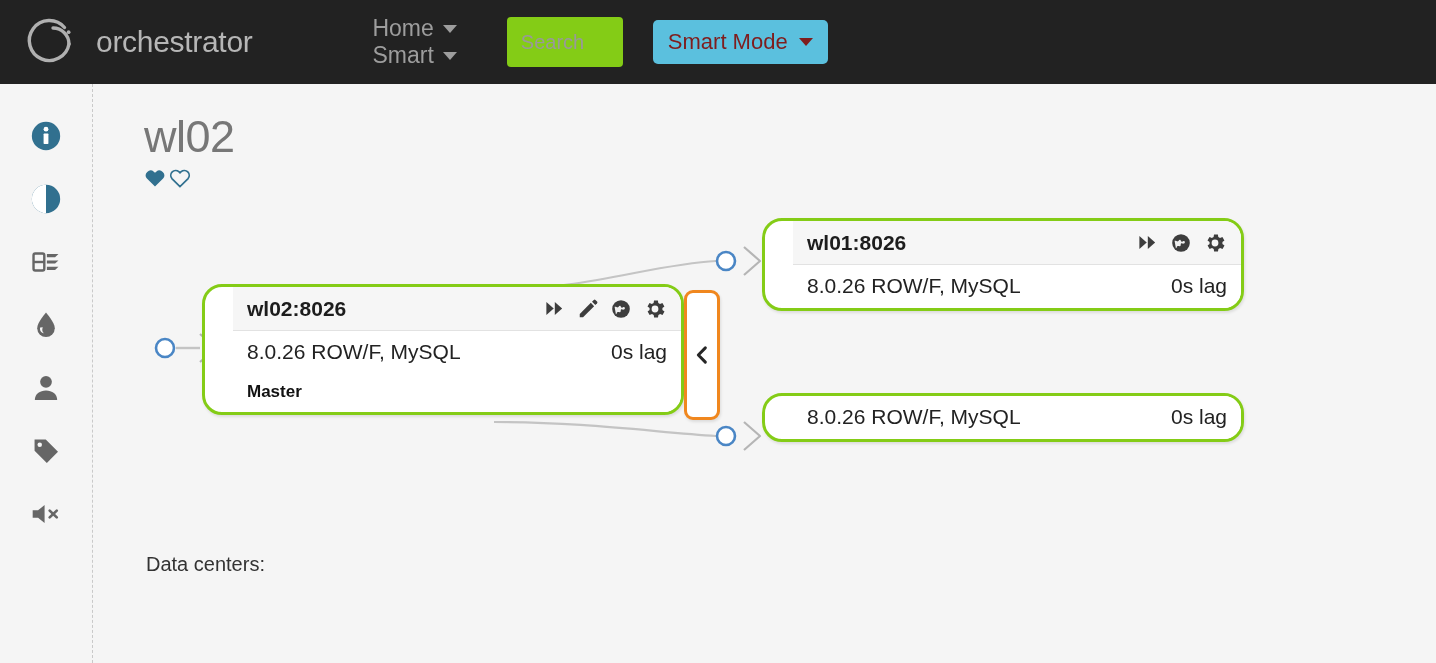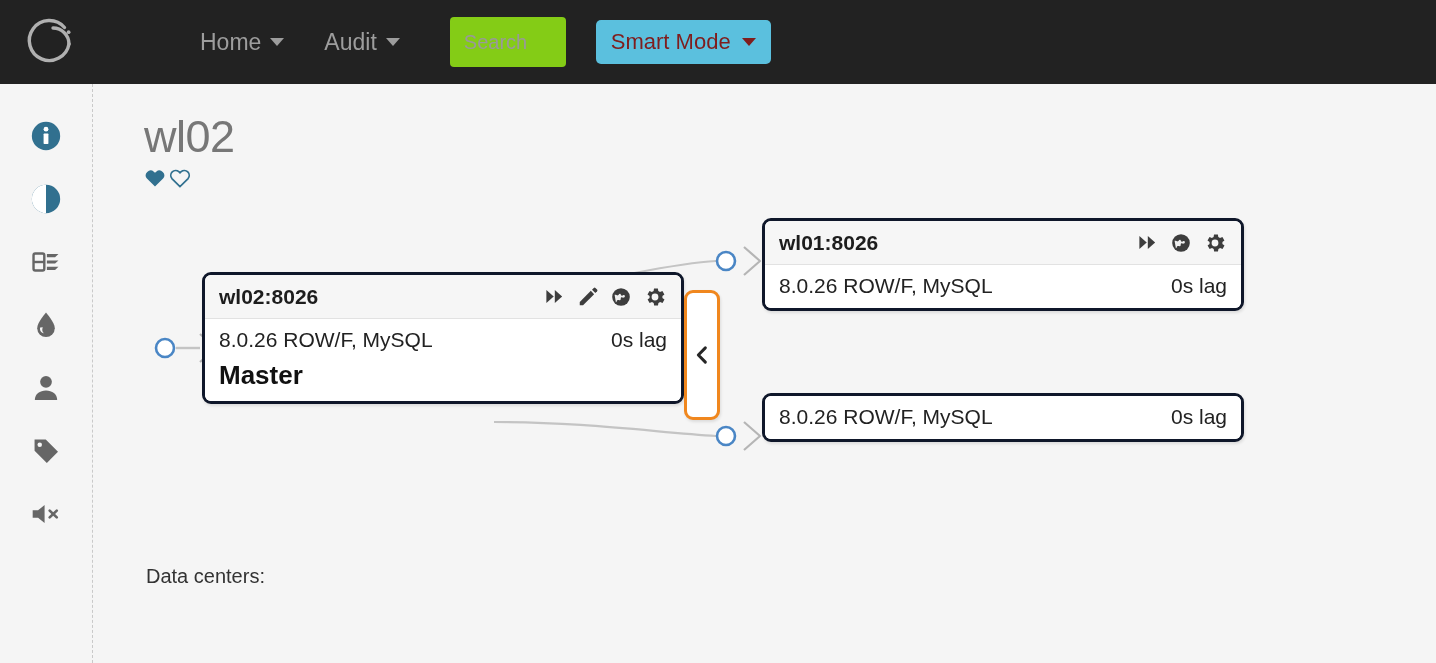--- a/index.html
+++ b/index.html
@@ -21,21 +21,21 @@
     display: flex; align-items: center;
     margin-left: 24px;
   }
   .logo-ring { width: 56px; height: 56px; display: block; }
   .brand-name {
     margin-left: 16px;
     font-size: 30px;
     color: #b6b6b6;
     letter-spacing: -0.3px;
   }
-  .nav-links { display: flex; align-items: flex-start; margin-left: 100px; }
+  .nav-links { display: flex; align-items: flex-start; margin-left: 100px; flex-direction: column; }
   .nav-link {
     display: flex; align-items: center; gap: 9px;
     color: #9d9d9d; font-size: 23px;
     padding: 0 20px; cursor: pointer;
     text-decoration: none;
   }
   .caret {
     width: 0; height: 0;
     border-left: 7px solid transparent;
     border-right: 7px solid transparent;
@@ -89,55 +89,56 @@
     position: absolute; left: 50px; top: 27px;
     font-size: 45px; color: #777777; font-weight: normal;
     letter-spacing: -0.5px;
   }
   .hearts {
     position: absolute; left: 50px; top: 84px;
     display: flex; align-items: center; gap: 3px;
   }
   .data-centers {
     position: absolute; left: 52px; top: 469px;
-    font-size: 20px; color: #333333; margin-top: 12px;
+    font-size: 20px; color: #333333;
   }
 
   
   .topology { position: absolute; inset: 0; }
   .links { position: absolute; left: 0; top: 0; width: 1342px; height: 579px; pointer-events: none; }
 
   .node {
     position: absolute;
     background: #ffffff;
-    border: 3px solid #0f172a;
-    border-radius: 9px;
+    border: 3px solid #84cc16;
+    border-radius: 20px;
     box-shadow: 1px 2px 3px rgba(0,0,0,0.10);
     overflow: hidden;
+    padding-left: 28px;
   }
   .node-head {
     background: #f6f6f6;
     border-bottom: 1px solid #e2e2e2;
     height: 44px;
     display: flex; align-items: center;
     padding: 0 14px;
   }
   .node-title { font-size: 21px; font-weight: bold; color: #1d1d1d; }
   .node-actions { margin-left: auto; display: flex; align-items: center; gap: 11px; color: #3d3d3d; }
   .node-act { cursor: pointer; display: flex; align-items: center; }
   .node-body {
     background: #ffffff;
     padding: 9px 14px 10px 14px;
   }
   .node-row { display: flex; align-items: baseline; gap: 32px; }
   .node-version { font-size: 21px; color: #222222; }
   .node-lag { margin-left: auto; font-size: 21px; color: #222222; }
-  .node-role { font-size: 26px; color: #111111; font-weight: bold; margin-top: 8px; }
-
-  #node-master { left: 108px; top: 188px; width: 482px; }
+  .node-role { font-size: 17px; color: #111111; font-weight: bold; margin-top: 18px; }
+
+  #node-master { left: 108px; top: 200px; width: 482px; }
   #node-wl01 { left: 668px; top: 134px; width: 482px; }
   #node-wl03 { left: 668px; top: 309px; width: 482px; }
 
   .master-tab {
     position: absolute;
     left: 590px; top: 206px;
     width: 36px; height: 130px;
     background: #ffffff;
     border: 3px solid #f0871e;
     border-radius: 9px;
@@ -152,29 +153,30 @@
 <div class="navbar">
 
   <div class="brand">
     <span>
       <svg class="logo-ring" viewBox="0 0 56 56">
         <path d="M40.5 13.5 A20 20 0 1 0 45 30" fill="none" stroke="#b0b0b0" stroke-width="3.4" stroke-linecap="round"></path>
         <path d="M45 30 A16 16 0 0 0 29 14" fill="none" stroke="#b0b0b0" stroke-width="3.4" stroke-linecap="round"></path>
         <circle cx="44.6" cy="18.2" r="1.9" fill="#b0b0b0"></circle>
       </svg>
     </span>
+    <span class="brand-name">orchestrator</span>
   </div>
 
   <div class="nav-links">
     <a class="nav-link">
       <span>Home</span>
       <i class="caret"></i>
     </a>
     <a class="nav-link">
-      <span>Audit</span>
+      <span>Smart</span>
       <i class="caret"></i>
     </a>
   </div>
 
   <input class="search-box" type="text" placeholder="Search" style="">
 
 
   <button class="smart-mode">
     <span>Smart Mode</span>
     <i class="caret"></i>

